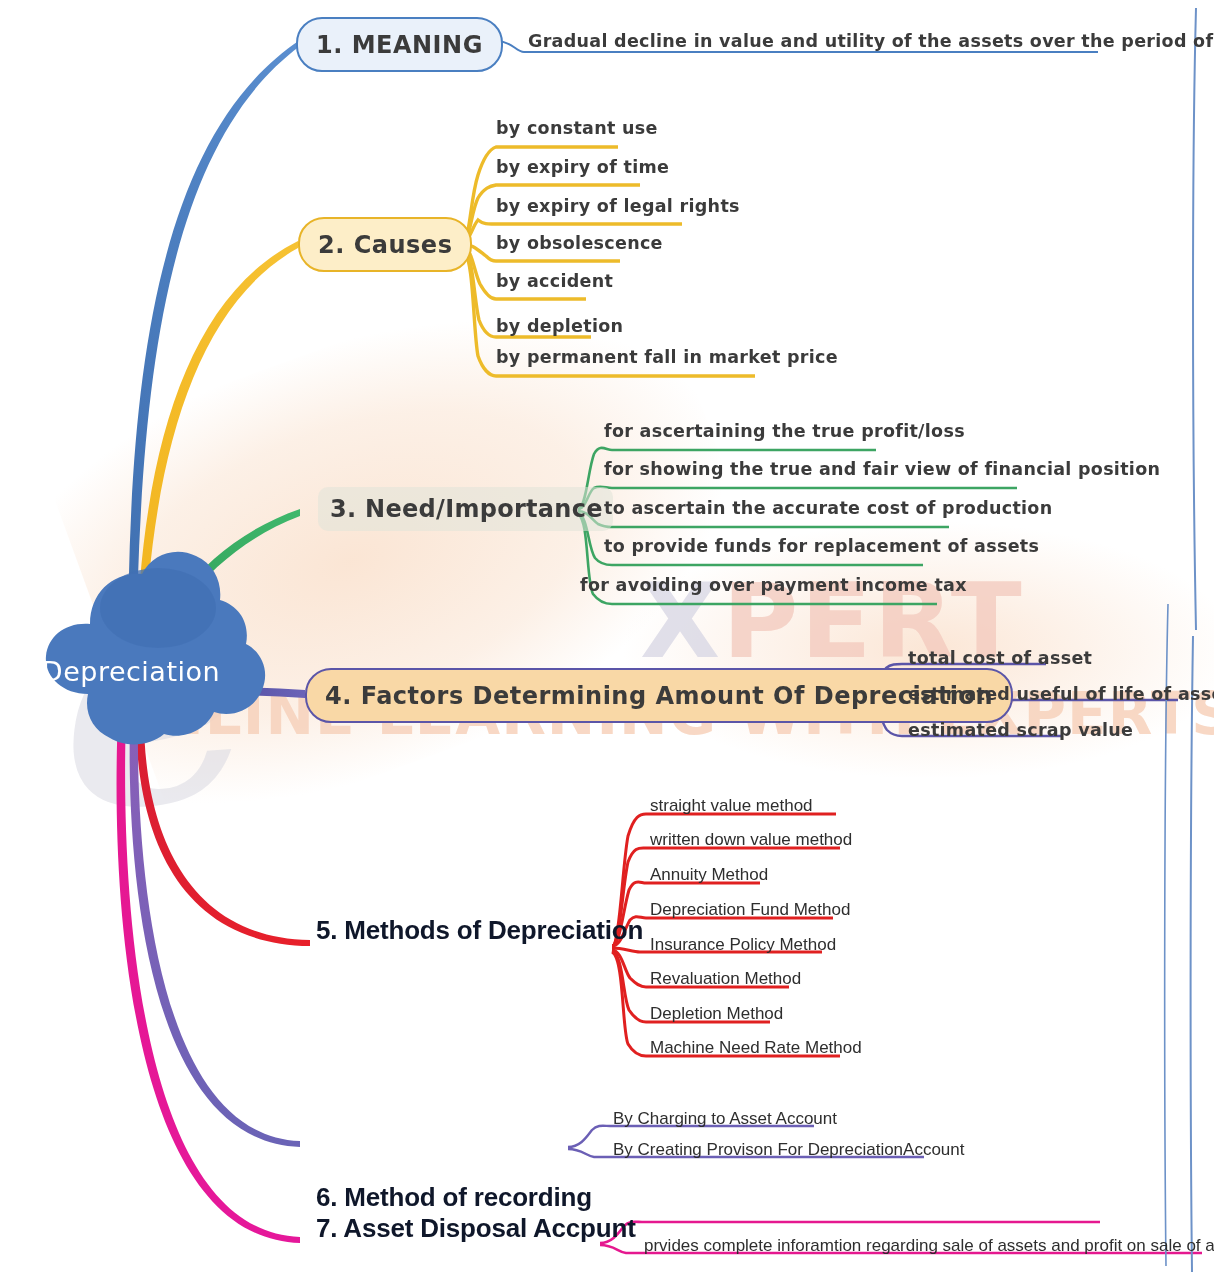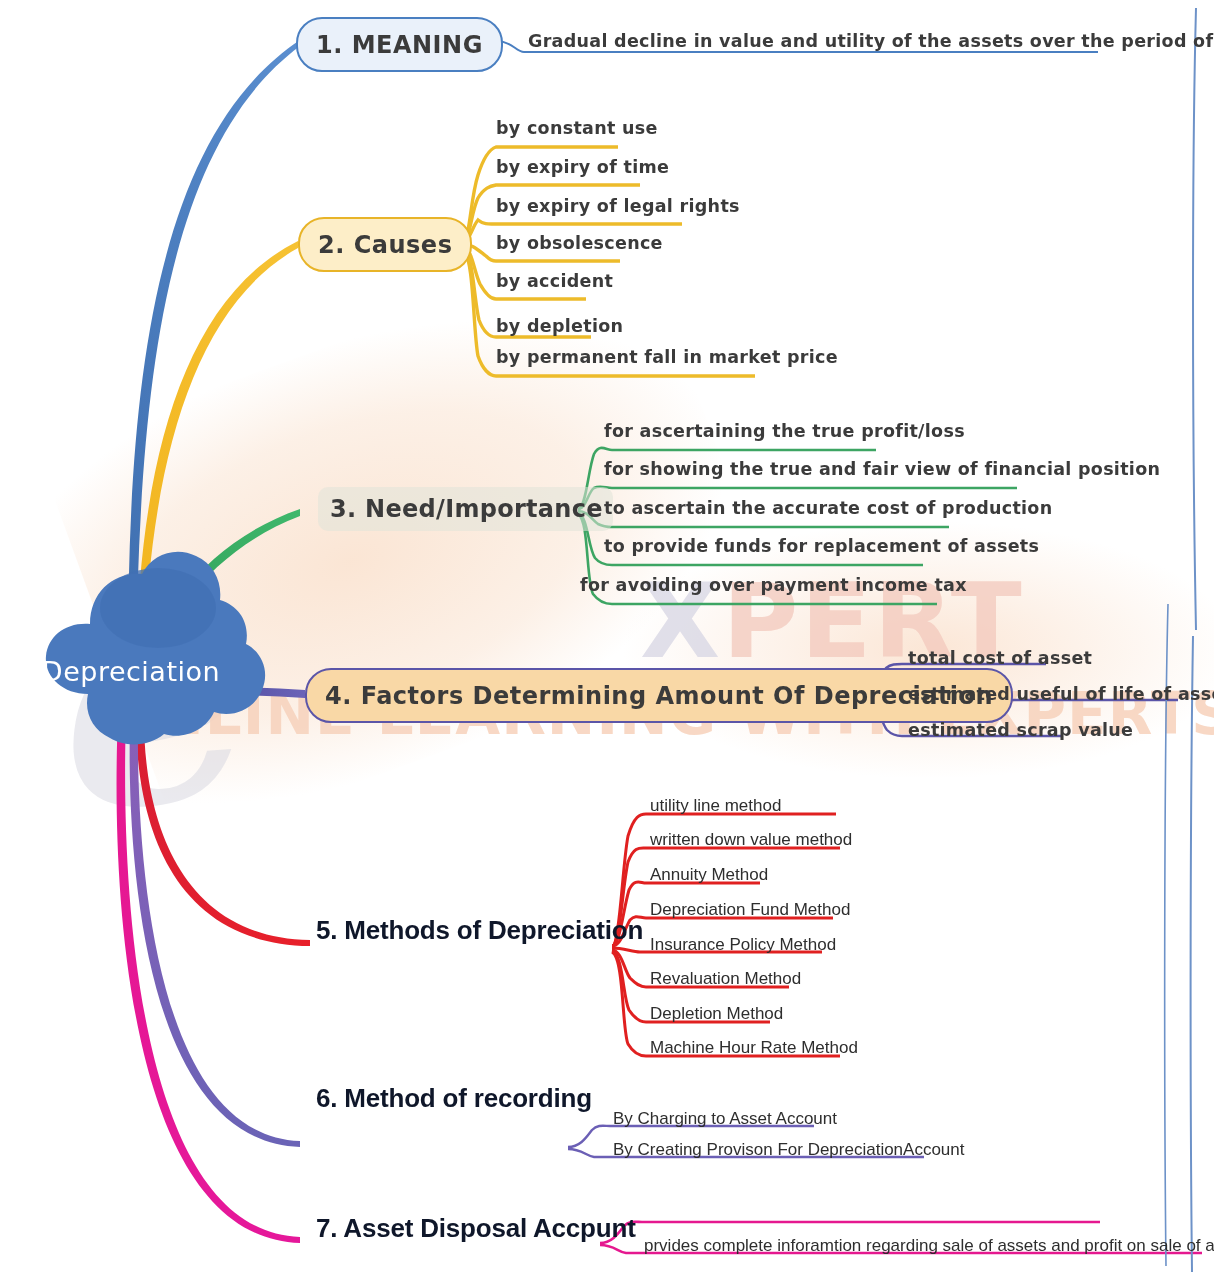--- a/index.html
+++ b/index.html
@@ -211,21 +211,21 @@
   </div>
 
   <div class="node pill orange" style="left:305px; top:668px;">
     <span>4. Factors Determining Amount Of Depreciation</span>
   </div>
 
   <div class="node plain heavy" style="left:306px; top:908px;">
     <span>5. Methods of Depreciation</span>
   </div>
 
-  <div class="node plain heavy" style="left:306px; top:1076px;text-align:right;">
+  <div class="node plain heavy" style="left:306px; top:1175px;text-align:right;">
     <span>6. Method of recording</span>
   </div>
 
   <div class="node plain heavy" style="left:306px; top:1206px;">
     <span>7. Asset Disposal Accpunt</span>
   </div>
 
   <div class="leaf" style="left:528px; top:33px;">Gradual decline in value and utility of the assets over the period of time.</div>
 
   <div class="leaf" style="left:496px; top:120px;">by constant use</div>
@@ -239,27 +239,27 @@
   <div class="leaf" style="left:604px; top:423px;">for ascertaining the true profit/loss</div>
   <div class="leaf" style="left:604px; top:461px;">for showing the true and fair view of financial position</div>
   <div class="leaf" style="left:604px; top:500px;">to ascertain the accurate cost of production</div>
   <div class="leaf" style="left:604px; top:538px;">to provide funds for replacement of assets</div>
   <div class="leaf" style="left:580px; top:577px;">for avoiding over payment income tax</div>
 
   <div class="leaf" style="left:908px; top:650px;">total cost of asset</div>
   <div class="leaf" style="left:908px; top:686px;">estimated useful of life of asset</div>
   <div class="leaf" style="left:908px; top:722px;">estimated scrap value</div>
 
-  <div class="leaf plainfont" style="left:650px; top:797px;">utility line method</div>
+  <div class="leaf plainfont" style="left:650px; top:797px;">straight value method</div>
   <div class="leaf plainfont" style="left:650px; top:831px;">written down value method</div>
   <div class="leaf plainfont" style="left:650px; top:866px;">Annuity Method</div>
   <div class="leaf plainfont" style="left:650px; top:901px;">Depreciation Fund Method</div>
   <div class="leaf plainfont" style="left:650px; top:936px;">Insurance Policy Method</div>
   <div class="leaf plainfont" style="left:650px; top:970px;">Revaluation Method</div>
   <div class="leaf plainfont" style="left:650px; top:1005px;">Depletion Method</div>
-  <div class="leaf plainfont" style="left:650px; top:1039px;">Machine Hour Rate Method</div>
+  <div class="leaf plainfont" style="left:650px; top:1039px;">Machine Need Rate Method</div>
 
   <div class="leaf plainfont" style="left:613px; top:1110px;">By Charging to Asset Account</div>
   <div class="leaf plainfont" style="left:613px; top:1141px;">By Creating Provison For DepreciationAccount</div>
 
   <div class="leaf plainfont" style="left:644px; top:1237px;">prvides complete inforamtion regarding sale of assets and profit on sale of assets</div>
 
 </div>
 
 </body></html>

